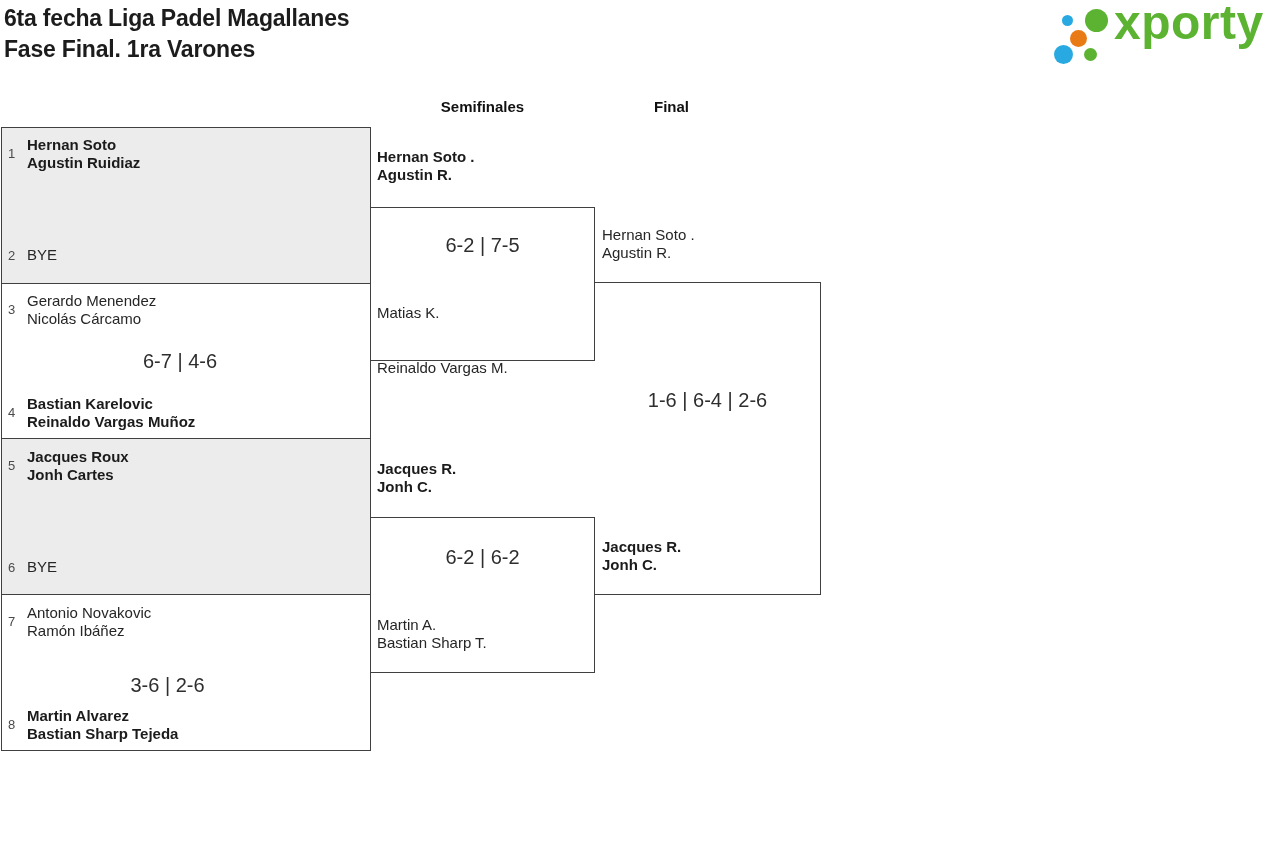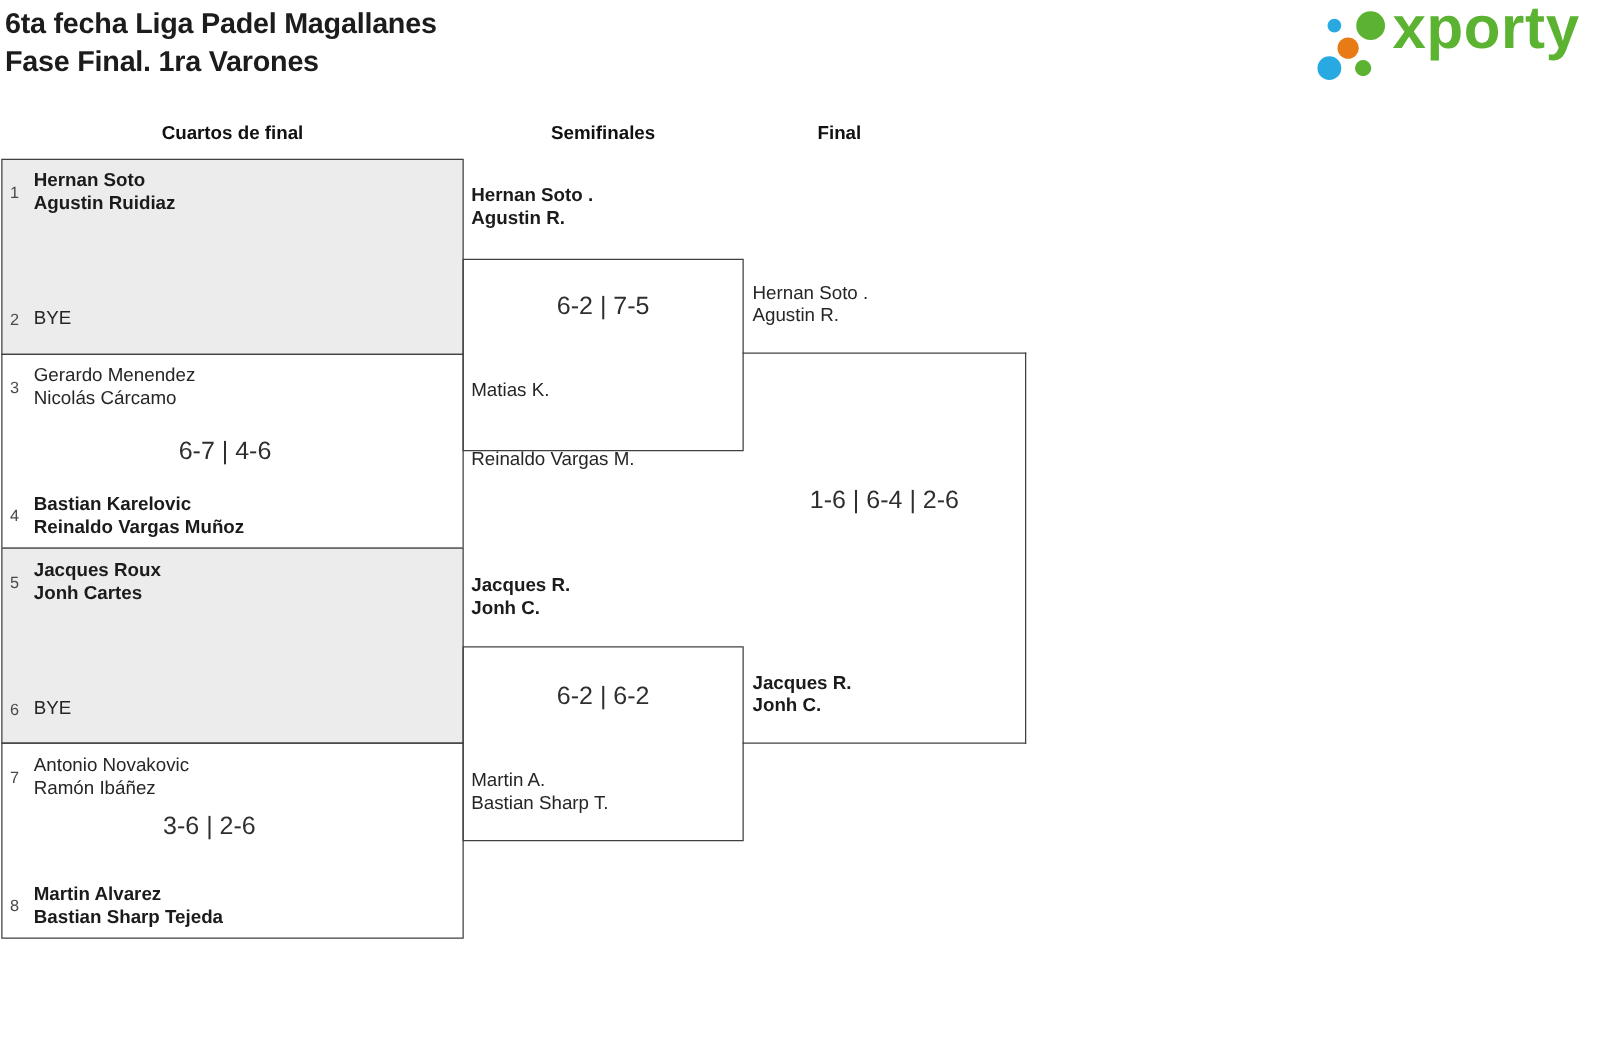--- a/index.html
+++ b/index.html
@@ -74,21 +74,20 @@
     <a class="logo">
       <span class="dot" style="left:12px;top:15px;width:11px;height:11px;background:#29a9e1;"></span>
       <span class="dot" style="left:35px;top:9px;width:23px;height:23px;background:#5bb331;"></span>
       <span class="dot" style="left:20px;top:30px;width:17px;height:17px;background:#e87b16;"></span>
       <span class="dot" style="left:4px;top:45px;width:19px;height:19px;background:#29a9e1;"></span>
       <span class="dot" style="left:34px;top:48px;width:13px;height:13px;background:#5bb331;"></span>
       <span class="logo-text">xporty</span>
     </a>
   </header>
 
-  <div class="rh" style="left:1px;width:370px;">Cuartos de final</div>
   <div class="rh" style="left:370px;width:225px;">Semifinales</div>
   <div class="rh" style="left:558px;width:227px;">Final</div>
 
   <div class="box gray" style="left:1px;top:127px;width:370px;height:157px;"></div>
   <div class="box" style="left:1px;top:283px;width:370px;height:156px;"></div>
   <div class="box gray" style="left:1px;top:438px;width:370px;height:157px;"></div>
   <div class="box" style="left:1px;top:594px;width:370px;height:157px;"></div>
   <div class="box" style="left:370px;top:207px;width:225px;height:154px;"></div>
   <div class="box" style="left:370px;top:517px;width:225px;height:156px;"></div>
   <div class="box no-left" style="left:594px;top:282px;width:227px;height:313px;"></div>
@@ -116,21 +115,21 @@
     <div class="name bold" style="left:27px;top:448px;">Jacques Roux</div>
     <div class="name bold" style="left:27px;top:466px;">Jonh Cartes</div>
     <div class="seed" style="left:8px;top:559px;">6</div>
     <div class="name" style="left:27px;top:558px;">BYE</div>
   </section>
 
   <section>
     <div class="seed" style="left:8px;top:613px;">7</div>
     <div class="name" style="left:27px;top:604px;">Antonio Novakovic</div>
     <div class="name" style="left:27px;top:622px;">Ramón Ibáñez</div>
-    <div class="score" style="left:1px;top:652px;width:333px;">3-6 | 2-6</div>
+    <div class="score" style="left:1px;top:676px;width:333px;">3-6 | 2-6</div>
     <div class="seed" style="left:8px;top:716px;">8</div>
     <div class="name bold" style="left:27px;top:707px;">Martin Alvarez</div>
     <div class="name bold" style="left:27px;top:725px;">Bastian Sharp Tejeda</div>
   </section>
 
   <section>
     <div class="name bold" style="left:377px;top:148px;">Hernan Soto .</div>
     <div class="name bold" style="left:377px;top:166px;">Agustin R.</div>
     <div class="score" style="left:370px;top:236px;width:225px;">6-2 | 7-5</div>
     <div class="name" style="left:377px;top:304px;">Matias K.</div>

